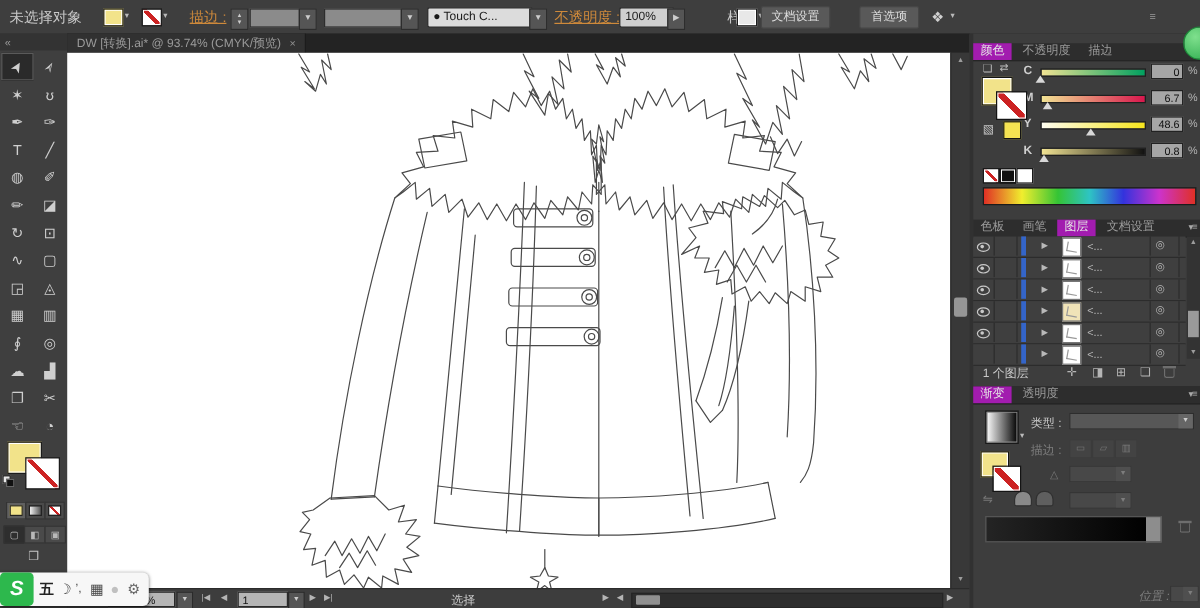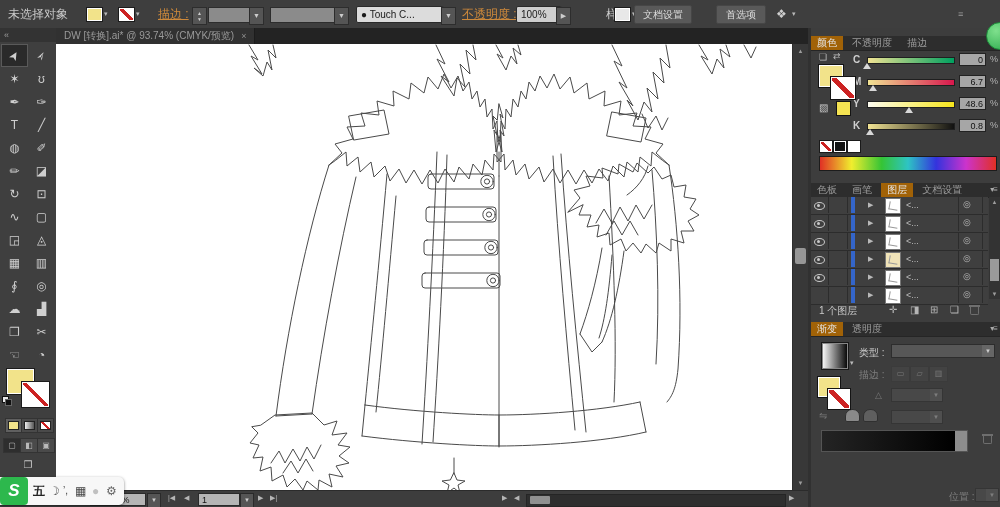--- a/index.html
+++ b/index.html
@@ -63,21 +63,21 @@
   #statusbar .sfield{position:absolute;top:2px;height:13px;background:#b5b5b5;border:1px solid #2a2a2a;color:#111;font-size:9px;line-height:13px;padding:0 3px;box-sizing:border-box;}
   #statusbar .sbtn{position:absolute;top:2px;width:12px;height:13px;background:#555;border:1px solid #2a2a2a;color:#ccc;font-size:6px;text-align:center;line-height:13px;}
   .navg{position:absolute;top:3px;font-size:7px;color:#b5b5b5;}
   #htrack{position:absolute;left:470px;top:3px;width:258px;height:11px;background:#2e2e2e;border:1px solid #252525;}
   #hthumb{position:absolute;left:3px;top:1px;width:20px;height:8px;background:#909090;border-radius:1px;}
 
   
   #dock{position:absolute;left:808px;top:28px;width:192px;height:479px;background:#3d3d3d;border-left:3px solid #313131;box-sizing:border-box;}
   .ptabs{position:absolute;left:0;width:189px;height:14px;background:#2d2d2d;border-bottom:1px solid #252525;white-space:nowrap;}
   .ptab{display:inline-block;height:14px;line-height:14px;padding:0 6px;font-size:10px;color:#9c9c9c;}
-  .ptab.active{background:#a16207;color:#e4e4e4;}
+  .ptab.active{background:#a21caf;color:#e4e4e4;}
   .pmenu{position:absolute;right:3px;top:2px;font-size:8px;color:#aaa;letter-spacing:-1px;}
 
   
   .chan{position:absolute;left:0;width:189px;height:18px;}
   .chan .cl{position:absolute;left:42px;top:2px;color:#cfcfcf;font-size:10px;font-weight:bold;}
   .track{position:absolute;left:56px;top:5px;width:86px;height:5px;border:1px solid #1f1f1f;}
   .track.c{background:linear-gradient(90deg,#f1e393,#00a05f);}
   .track.m{background:linear-gradient(90deg,#f1e393,#d8174d);}
   .track.y{background:linear-gradient(90deg,#fdfcf0,#f6e51c);}
   .track.k{background:linear-gradient(90deg,#f1e393,#111);}
@@ -357,20 +357,21 @@
 
   <div id="statusbar">
     <span class="sfield" style="left:34px;width:56px;">361.43%</span>
     <span class="sbtn" style="left:91px;">▼</span>
     <span class="navg" style="left:112px;">|◀</span>
     <span class="navg" style="left:128px;">◀</span>
     <span class="sfield" style="left:142px;width:42px;">1</span>
     <span class="sbtn" style="left:184px;">▼</span>
     <span class="navg" style="left:202px;">▶</span>
     <span class="navg" style="left:214px;">▶|</span>
+    <span style="position:absolute;left:250px;top:2px;width:160px;text-align:center;color:#c9c9c9;font-size:10px;">选择</span>
     <span class="navg" style="left:446px;">▶</span>
     <span class="navg" style="left:458px;">◀</span>
     <div id="htrack">
       <span id="hthumb"></span>
     </div>
     <span class="navg" style="left:733px;">▶</span>
   </div>
 
   <div id="dock">
 
@@ -541,21 +542,21 @@
       </span>
     <span class="abs dim" style="left:8px;top:382px;font-size:10px;color:#bbb;">⇋</span>
     <span class="stop dim" style="left:34px;top:381px;background:#e6e6e6;"></span>
     <span class="stop dim" style="left:52px;top:381px;background:#8a8a8a;"></span>
     <span class="gdrop dim" style="left:80px;top:382px;width:52px;">
         <span class="gdd">▼</span>
       </span>
     <span class="abs" style="left:10px;top:402px;width:134px;height:20px;background:linear-gradient(90deg,#242424,#000);border:1px solid #555;"></span>
     <span class="abs" style="left:144px;top:402px;width:12px;height:20px;background:#8d8d8d;border:1px solid #555;border-left:none;"></span>
     <span class="trash abs" style="left:172px;top:406px;"></span>
-    <span class="abs dim" style="left:138px;top:462px;font-size:10px;color:#c9c9c9;">位置 :</span>
+    <span class="abs dim" style="left:138px;top:462px;font-size:10px;color:#c9c9c9;font-style:italic;">位置 :</span>
     <span class="gdrop dim" style="left:164px;top:460px;width:24px;">
         <span class="gdd">▼</span>
       </span>
   </div>
 
   <div id="ime">
     <span class="stile">S</span>
     <span class="iico" style="left:33px;font-weight:bold;color:#222;">五</span>
     <span class="iico" style="left:49px;">☽</span>
     <span class="iico" style="left:63px;font-size:10px;">’,</span>

